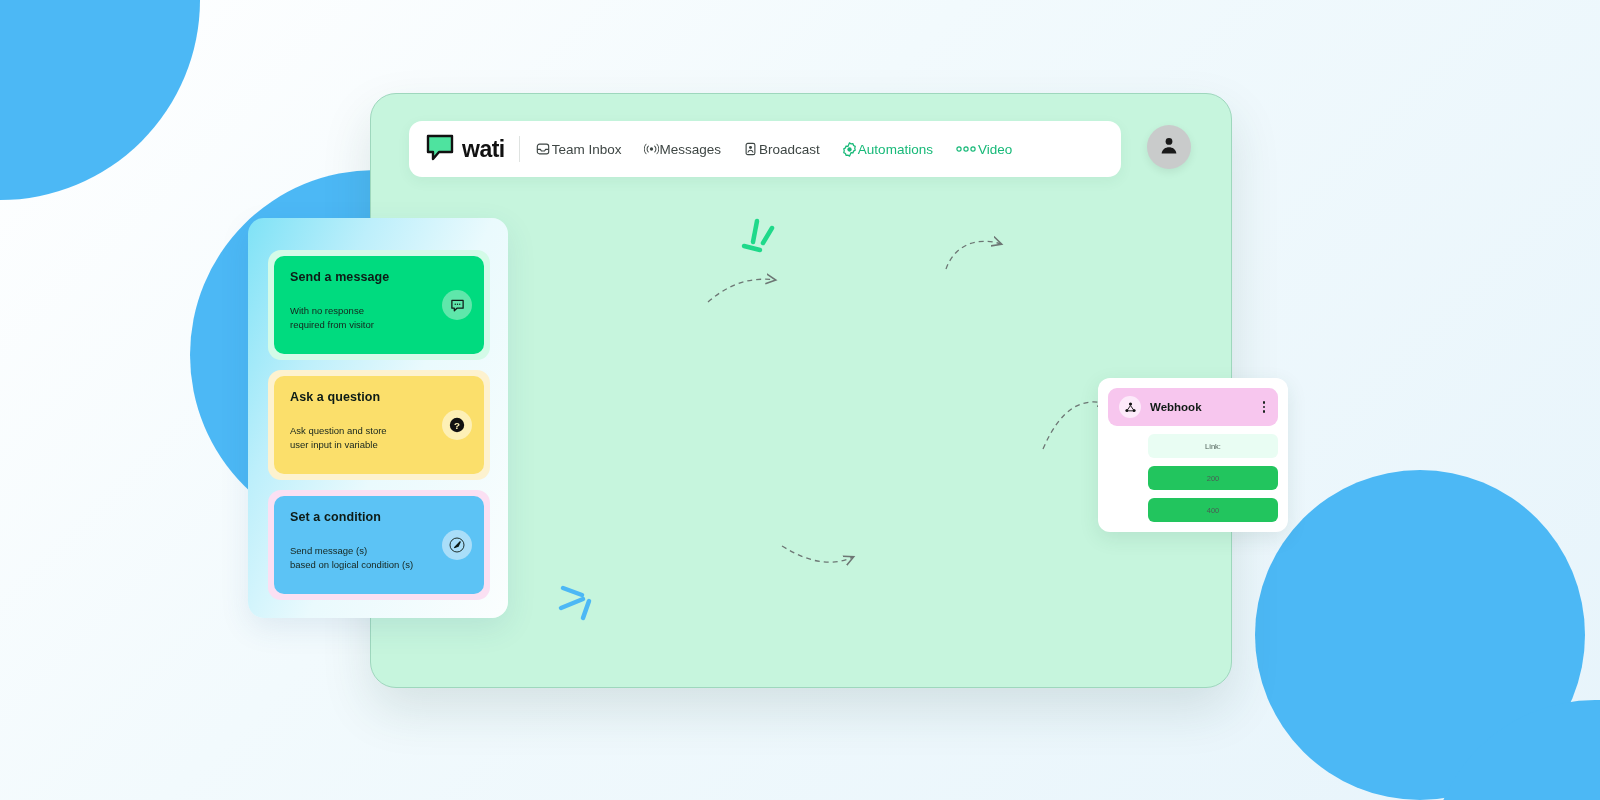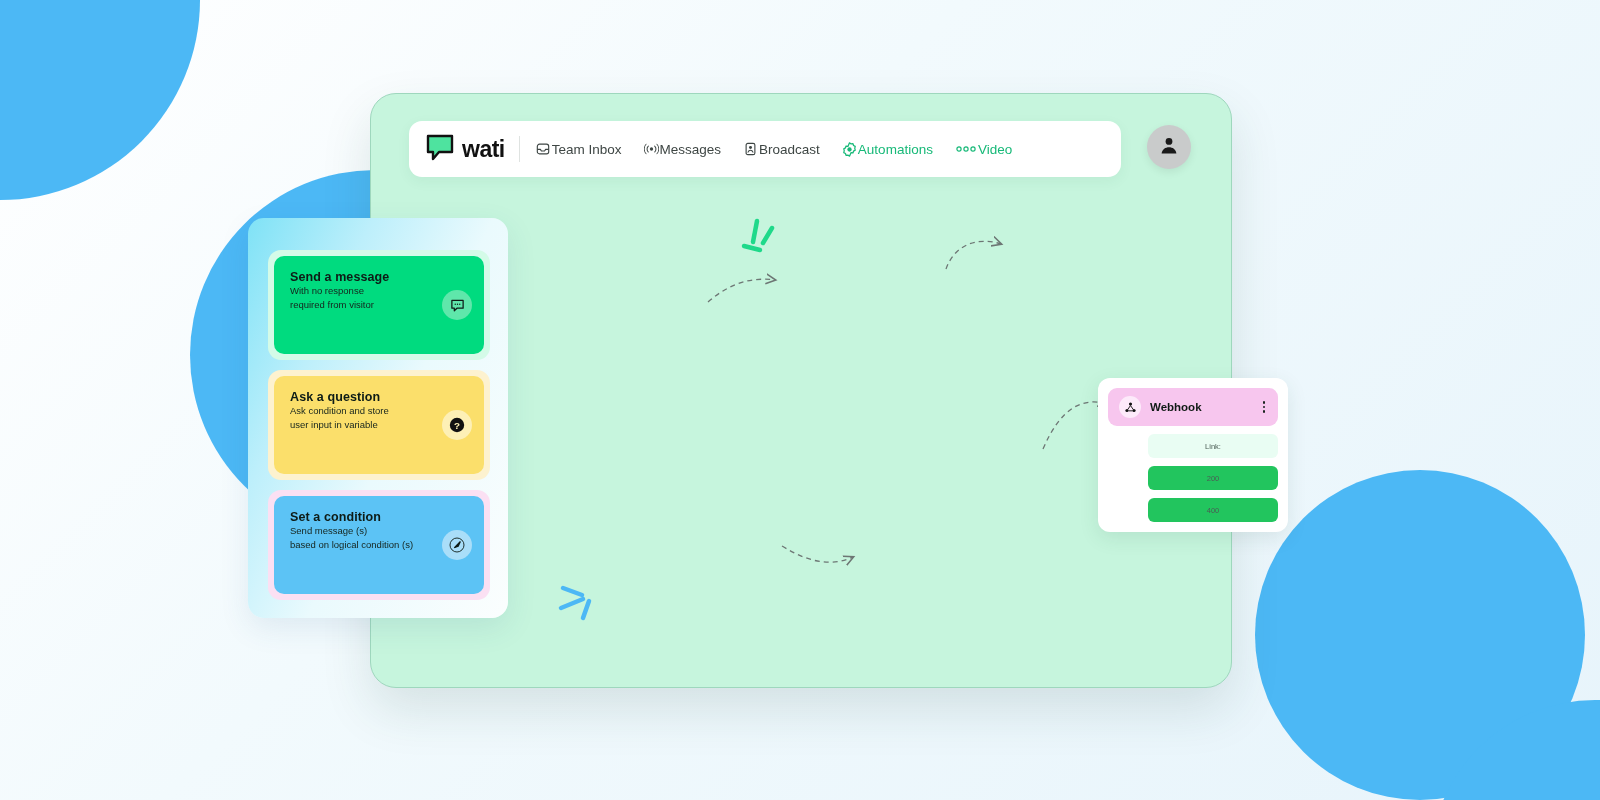--- a/index.html
+++ b/index.html
@@ -27,21 +27,21 @@
   }
   .palette-card {
     position: absolute; left: 20px; width: 222px; height: 110px;
     border-radius: 13px; padding: 6px;
   }
   .palette-card .inner {
     width: 100%; height: 100%; border-radius: 10px;
     padding: 14px 16px; position: relative;
   }
   .pc-title { font-size: 12.5px; font-weight: bold; color: #0d1b16; letter-spacing: .1px; }
-  .pc-desc { font-size: 9.5px; line-height: 1.45; color: #15241d; margin-top: 0; white-space: pre-line; }
+  .pc-desc { font-size: 9.5px; line-height: 1.45; color: #15241d; margin-top: 20px; white-space: pre-line; }
   .pc-badge {
     position: absolute; right: 12px; top: 50%; transform: translateY(-50%);
     width: 30px; height: 30px; border-radius: 50%;
     display: flex; align-items: center; justify-content: center;
   }
   #palette-card-0 { top: 32px; background: #d4fbe8; }
   #palette-card-0 .inner { background: #00db7f; }
   #palette-card-0 .pc-badge { background: #5fe7ab; }
   #palette-card-1 { top: 152px; background: #fdf2cf; }
   #palette-card-1 .inner { background: #fbdf6b; }
@@ -415,21 +415,21 @@
             <circle cx="8" cy="6.7" r=".75" fill="#0f1d17"></circle>
             <circle cx="10.4" cy="6.7" r=".75" fill="#0f1d17"></circle>
           </svg>
       </div>
     </div>
   </div>
 
   <div class="palette-card" id="palette-card-1">
     <div class="inner">
       <div class="pc-title">Ask a question</div>
-      <div class="pc-desc">Ask condition and store
+      <div class="pc-desc">Ask question and store
 user input in variable</div>
       <div class="pc-badge">
         <svg width="16" height="16" viewBox="0 0 16 16">
             <circle cx="8" cy="8" r="7.2" fill="#111"></circle>
             <text x="8" y="11.6" font-size="9.8" font-weight="bold" fill="#fdf0b6" text-anchor="middle" font-family="Liberation Sans, sans-serif">?</text>
           </svg>
       </div>
     </div>
   </div>
 

